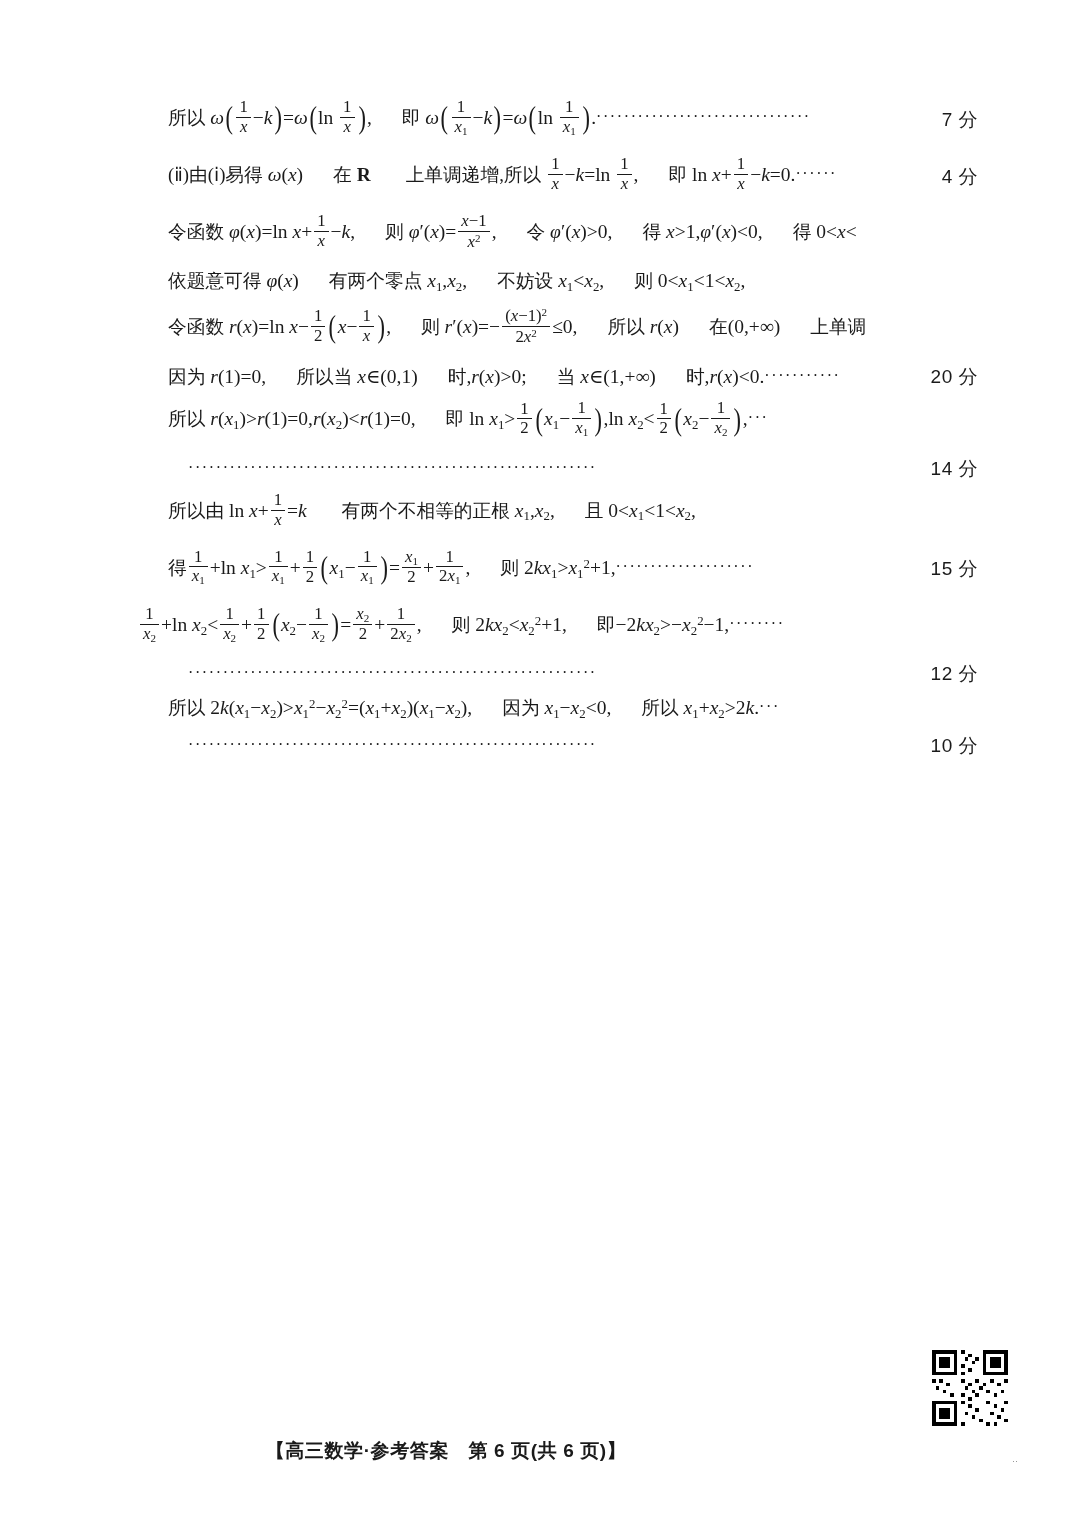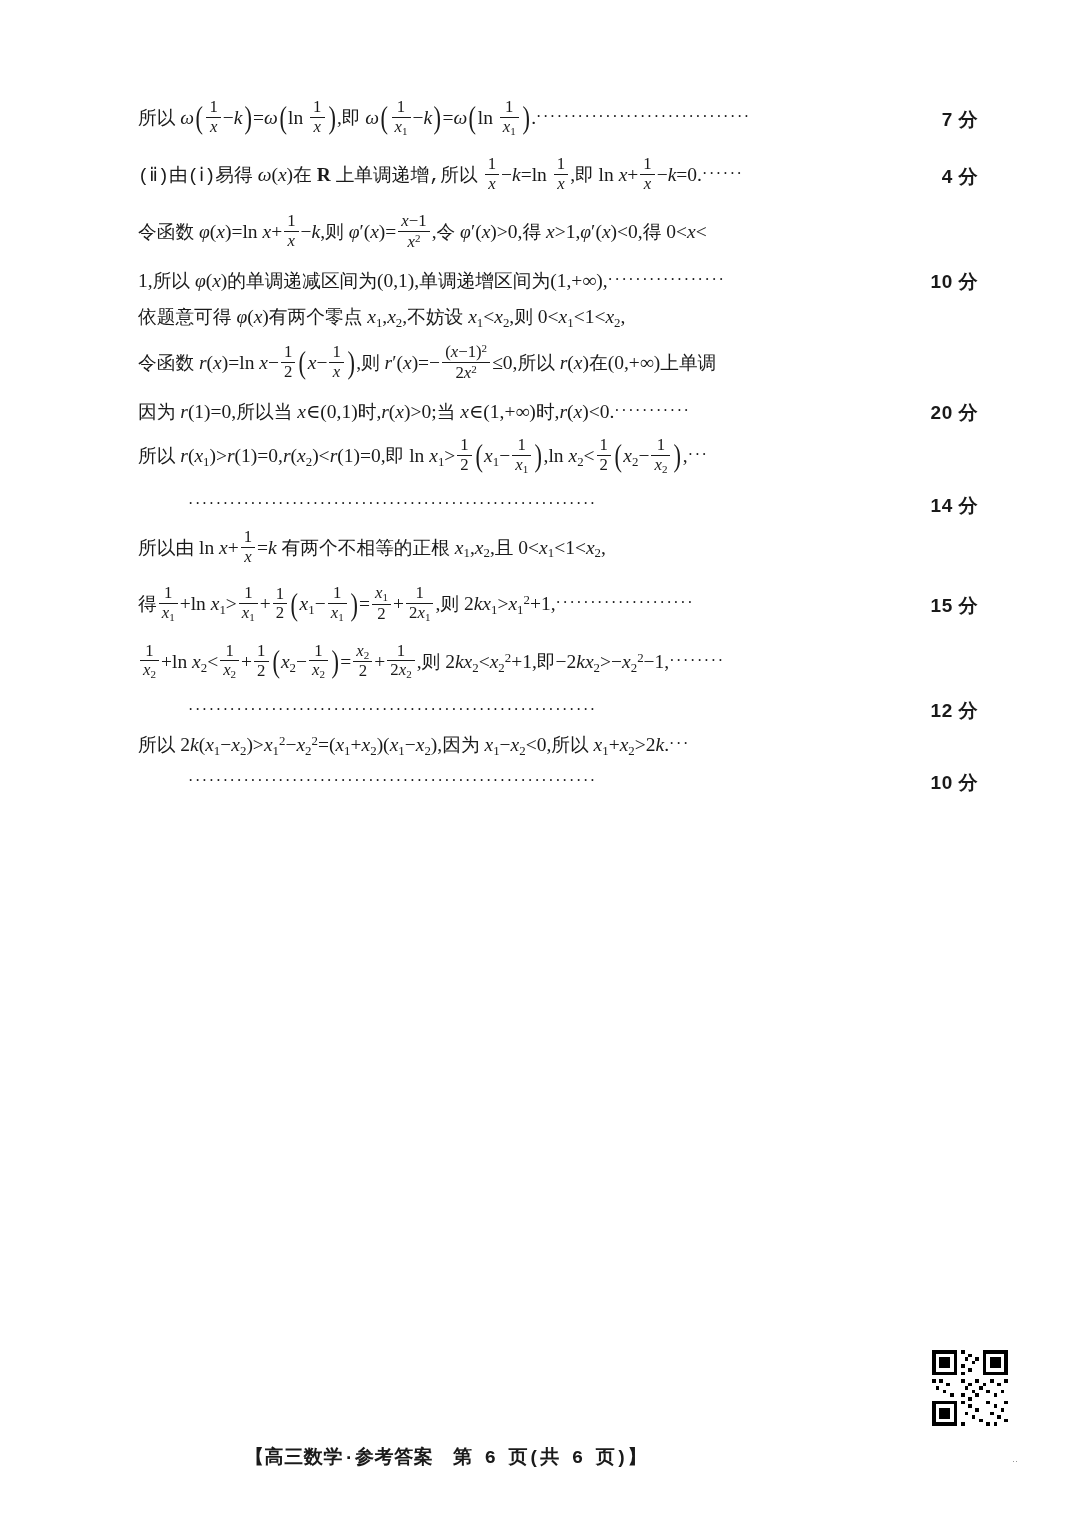--- a/index.html
+++ b/index.html
@@ -35,21 +35,21 @@
     white-space: nowrap;
   }
   .ln.tall { margin-bottom: 18px; }
   .score {
     position: absolute;
     right: 0;
     top: 50%;
     transform: translateY(-50%);
     font-size: 19px;
     font-family: "Liberation Sans", sans-serif;
-    font-weight: 700;
+    font-weight: 400;
     letter-spacing: 0.5px;
   }
   .dots {
     letter-spacing: 1.6px;
     font-size: 16px;
     vertical-align: 2px;
   }
   
   .frac {
     display: inline-block;
@@ -69,36 +69,36 @@
     vertical-align: middle;
     font-weight: 300;
     position: relative;
     top: -0.03em;
     transform: scaleX(0.72);
   }
   .it { font-style: italic; font-family: "Liberation Serif", serif; }
   sub { font-size: 0.66em; vertical-align: -0.28em; }
   sup { font-size: 0.66em; vertical-align: 0.45em; }
   .bold { font-weight: bold; }
-  .cn { font-family: Liberation Mono, monospace; font-size: 0.96em; }
+  .cn { font-family: Liberation Serif, serif; font-size: 0.96em; margin-left: 30px; }
   .dotline {
     position: relative;
     font-size: 19.5px;
     margin-bottom: 14px;
     padding-left: 50px;
   }
   
   .footer {
     position: absolute;
     left: 0;
-    bottom: 48px;
+    bottom: 54px;
     width: 892px;
     text-align: center;
     font-size: 19px;
-    font-family: Liberation Mono, monospace;
+    font-family: Liberation Sans, sans-serif;
     font-weight: bold;
     letter-spacing: 0.6px;
   }
   .qr {
     position: absolute;
     right: 72px;
     bottom: 92px;
     width: 76px;
     height: 76px;
   }
@@ -126,24 +126,20 @@
     <div class="ln tall">
       <span class="cn">(ⅱ)由(ⅰ)易得</span> <span class="it">ω</span>(<span class="it">x</span>)<span class="cn">在</span> <span class="bold">R</span> <span class="cn">上单调递增,所以</span> <span class="frac"><span class="num">1</span><span class="den it">x</span></span>−<span class="it">k</span>=ln <span class="frac"><span class="num">1</span><span class="den it">x</span></span>,<span class="cn">即</span> ln <span class="it">x</span>+<span class="frac"><span class="num">1</span><span class="den it">x</span></span>−<span class="it">k</span>=0.<span class="dots">······</span>
       <span class="score">4 分</span>
     </div>
 
     <div class="ln tall">
       <span class="cn">令函数</span> <span class="it">φ</span>(<span class="it">x</span>)=ln <span class="it">x</span>+<span class="frac"><span class="num">1</span><span class="den it">x</span></span>−<span class="it">k</span>,<span class="cn">则</span> <span class="it">φ</span>′(<span class="it">x</span>)=<span class="frac"><span class="num"><span class="it">x</span>−1</span><span class="den"><span class="it">x</span><sup>2</sup></span></span>,<span class="cn">令</span> <span class="it">φ</span>′(<span class="it">x</span>)&gt;0,<span class="cn">得</span> <span class="it">x</span>&gt;1,<span class="it">φ</span>′(<span class="it">x</span>)&lt;0,<span class="cn">得</span> 0&lt;<span class="it">x</span>&lt;
       <span class="score"></span>
     </div>
 
-    <div class="ln">
-      1,<span class="cn">所以</span> <span class="it">φ</span>(<span class="it">x</span>)<span class="cn">的单调递减区间为</span>(0,1),<span class="cn">单调递增区间为</span>(1,+∞),<span class="dots">·················</span>
-      <span class="score">10 分</span>
-    </div>
 
     <div class="ln">
       <span class="cn">依题意可得</span> <span class="it">φ</span>(<span class="it">x</span>)<span class="cn">有两个零点</span> <span class="it">x</span><sub>1</sub>,<span class="it">x</span><sub>2</sub>,<span class="cn">不妨设</span> <span class="it">x</span><sub>1</sub>&lt;<span class="it">x</span><sub>2</sub>,<span class="cn">则</span> 0&lt;<span class="it">x</span><sub>1</sub>&lt;1&lt;<span class="it">x</span><sub>2</sub>,
       <span class="score"></span>
     </div>
 
     <div class="ln tall">
       <span class="cn">令函数</span> <span class="it">r</span>(<span class="it">x</span>)=ln <span class="it">x</span>−<span class="frac"><span class="num">1</span><span class="den">2</span></span><span class="par">(</span><span class="it">x</span>−<span class="frac"><span class="num">1</span><span class="den it">x</span></span><span class="par">)</span>,<span class="cn">则</span> <span class="it">r</span>′(<span class="it">x</span>)=−<span class="frac"><span class="num">(<span class="it">x</span>−1)<sup>2</sup></span><span class="den">2<span class="it">x</span><sup>2</sup></span></span>≤0,<span class="cn">所以</span> <span class="it">r</span>(<span class="it">x</span>)<span class="cn">在</span>(0,+∞)<span class="cn">上单调</span>
       <span class="score"></span>
     </div>

